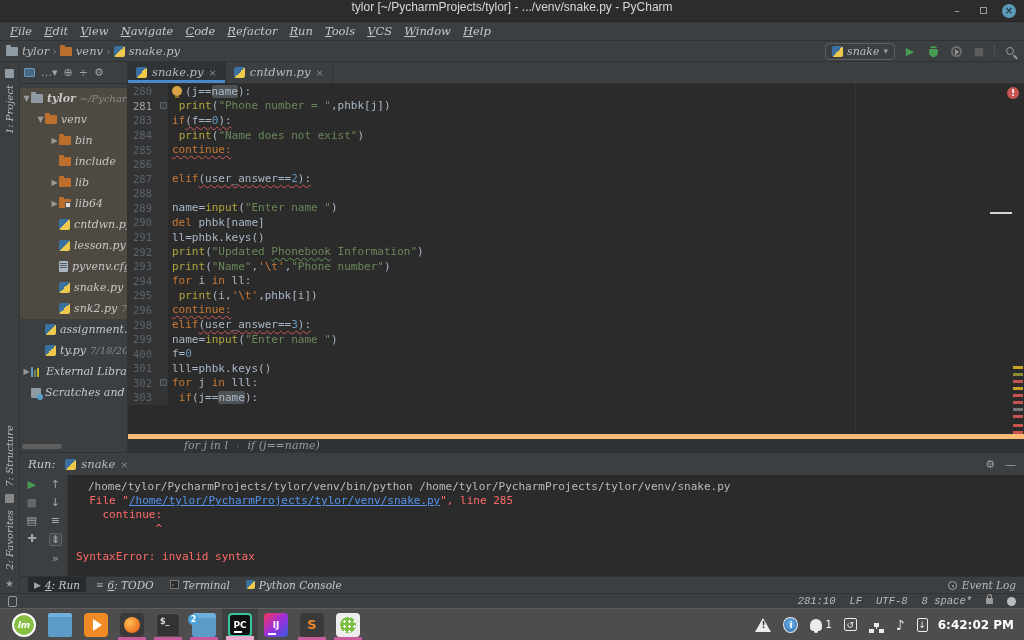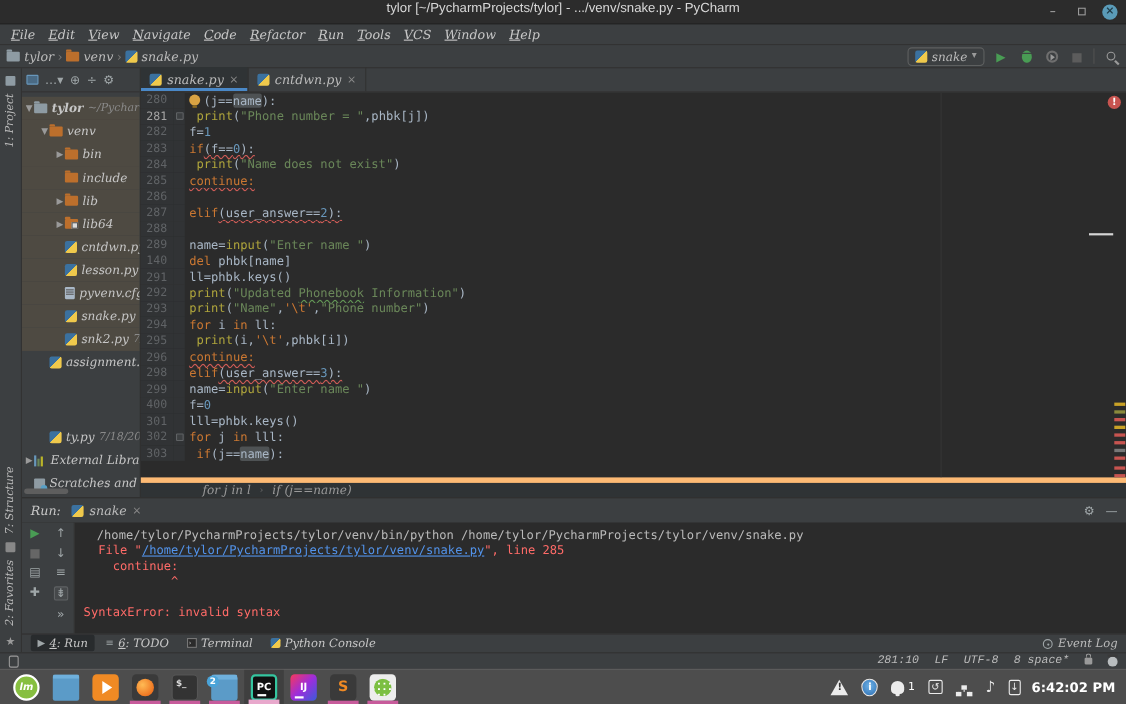--- a/index.html
+++ b/index.html
@@ -343,21 +343,21 @@
                 <span class="tarrow"></span>
                 <span class="ico-py"></span>
                 <span class="tlabel">snk2.py</span>
                 <span class="tmeta">7/</span>
               </div>
               <div class="trow" style="padding-left: 16px;">
                 <span class="tarrow"></span>
                 <span class="ico-py"></span>
                 <span class="tlabel">assignment.py</span>
               </div>
-              <div class="trow" style="padding-left: 16px; margin-top: 47px;">
+              <div class="trow" style="padding-left: 16px;">
                 <span class="tarrow"></span>
                 <span class="ico-py"></span>
                 <span class="tlabel">ty.py</span>
                 <span class="tmeta">7/18/20,</span>
               </div>
               <div class="trow" style="padding-left: 2px;">
                 <span class="tarrow">▶</span>
                 <span class="ico-lib">
                   <i></i>
                   <i></i>
@@ -395,25 +395,20 @@
                   <span class="code-text"><span class="bulb"></span><span class="seg-d">(j==</span><span class="seg-d hl">name</span><span class="seg-d">):</span></span>
                 </div>
                 <div class="code-line">
                   <span class="gutter cur">281</span>
                   <span class="foldcol">
                     <span class="foldbox"></span>
                   </span>
                   <span class="code-text"><span class="seg-d"> </span><span class="seg-b">print</span><span class="seg-d">(</span><span class="seg-s">"Phone number = "</span><span class="seg-d">,phbk[j])</span></span>
                 </div>
                 <div class="code-line">
-                  <span class="gutter">282</span>
-                  <span class="foldcol"></span>
-                  <span class="code-text"><span class="seg-d">f=</span><span class="seg-n">1</span></span>
-                </div>
-                <div class="code-line">
                   <span class="gutter">283</span>
                   <span class="foldcol"></span>
                   <span class="code-text"><span class="seg-k">if</span><span class="seg-d we">(f==</span><span class="seg-n we">0</span><span class="seg-d we">):</span></span>
                 </div>
                 <div class="code-line">
                   <span class="gutter">284</span>
                   <span class="foldcol"></span>
                   <span class="code-text"><span class="seg-d"> </span><span class="seg-b">print</span><span class="seg-d">(</span><span class="seg-s">"Name does not exist"</span><span class="seg-d">)</span></span>
                 </div>
                 <div class="code-line">
@@ -435,21 +430,21 @@
                   <span class="gutter">288</span>
                   <span class="foldcol"></span>
                   <span class="code-text"></span>
                 </div>
                 <div class="code-line">
                   <span class="gutter">289</span>
                   <span class="foldcol"></span>
                   <span class="code-text"><span class="seg-d">name=</span><span class="seg-b">input</span><span class="seg-d">(</span><span class="seg-s">"Enter name "</span><span class="seg-d">)</span></span>
                 </div>
                 <div class="code-line">
-                  <span class="gutter">140</span>
+                  <span class="gutter">290</span>
                   <span class="foldcol"></span>
                   <span class="code-text"><span class="seg-k">del</span><span class="seg-d"> phbk[name]</span></span>
                 </div>
                 <div class="code-line">
                   <span class="gutter">291</span>
                   <span class="foldcol"></span>
                   <span class="code-text"><span class="seg-d">ll=phbk.keys()</span></span>
                 </div>
                 <div class="code-line">
                   <span class="gutter">292</span>

